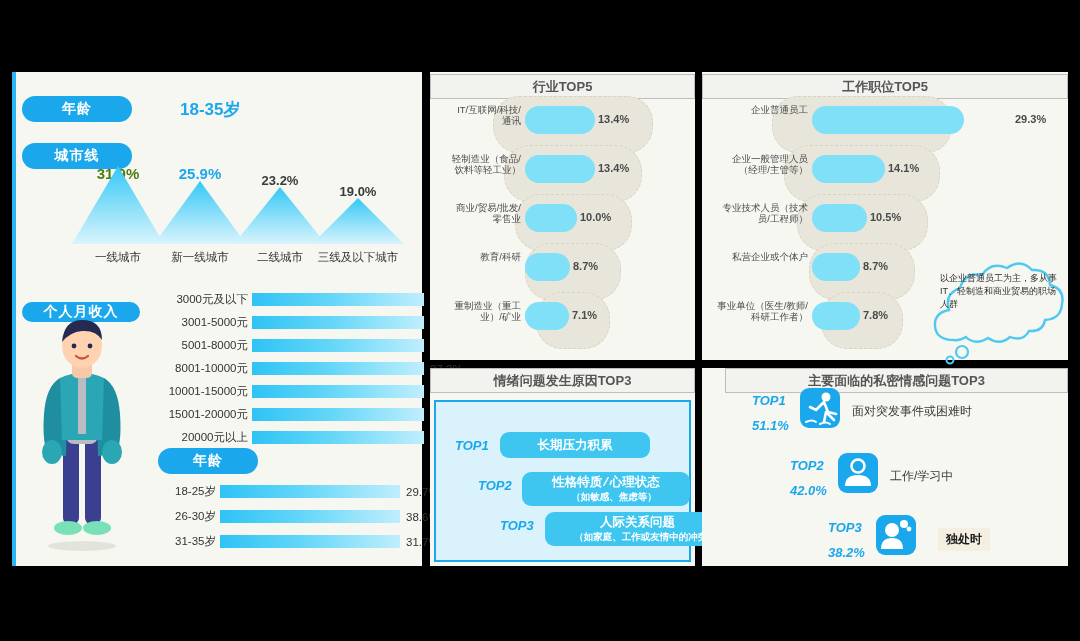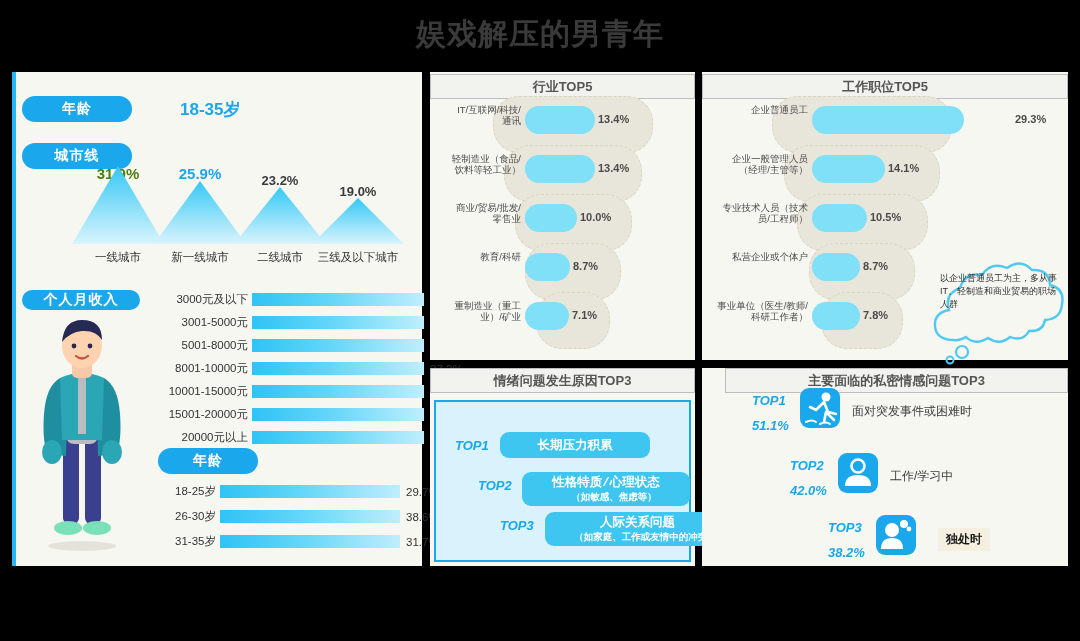--- a/index.html
+++ b/index.html
@@ -34,21 +34,21 @@
   #scene-head  { left:725px; top:368px; width:343px; }
 
   
   .pill {
     position:absolute; background:#1aa7ec; color:#fff; border-radius:20px;
     font-size:14px; font-weight:bold; display:flex;
     align-items:center; justify-content:center; letter-spacing:1px;
   }
   #pill-age1    { left:22px;  top:96px;  width:110px; height:26px; }
   #pill-city    { left:22px;  top:143px; width:110px; height:26px; }
-  #pill-income  { left:22px;  top:290px; width:118px; height:20px; }
+  #pill-income  { left:22px;  top:302px; width:118px; height:20px; }
   #pill-age2    { left:158px; top:448px; width:100px; height:26px; }
 
   .age-range {
     position:absolute; left:180px; top:98px; font-size:17px;
     font-weight:bold; color:#1aa7ec;
   }
 
   
   #city-chart { position:absolute; left:70px; top:160px; width:345px; height:120px; }
   .mt-group { position:absolute; bottom:32px; text-align:center; }
@@ -109,21 +109,20 @@
   #sc-lab3 { background:#f5efe2; padding:3px 8px; font-weight:bold; color:#1b1b1b;margin-left:10px; }
 
   
   #footer { position:absolute; left:0; top:575px; width:1080px; height:66px; }
 </style>
 </head>
 <body>
 
 <div class="page">
 
-  <div class="title">娱戏解压的男青年</div>
 
   <div class="panel" id="left-panel"></div>
 
   <div class="pill" id="pill-age1">年龄</div>
   <div class="pill" id="pill-city">城市线</div>
   <div class="age-range">18-35岁</div>
 
   <div id="city-chart">
       <div class="mt-group" style="left: 48px; width: 0px;">
         <div class="mt-val" style="bottom: 66px; color: #4d7c0f; font-size: 15px;">31.9%</div>

